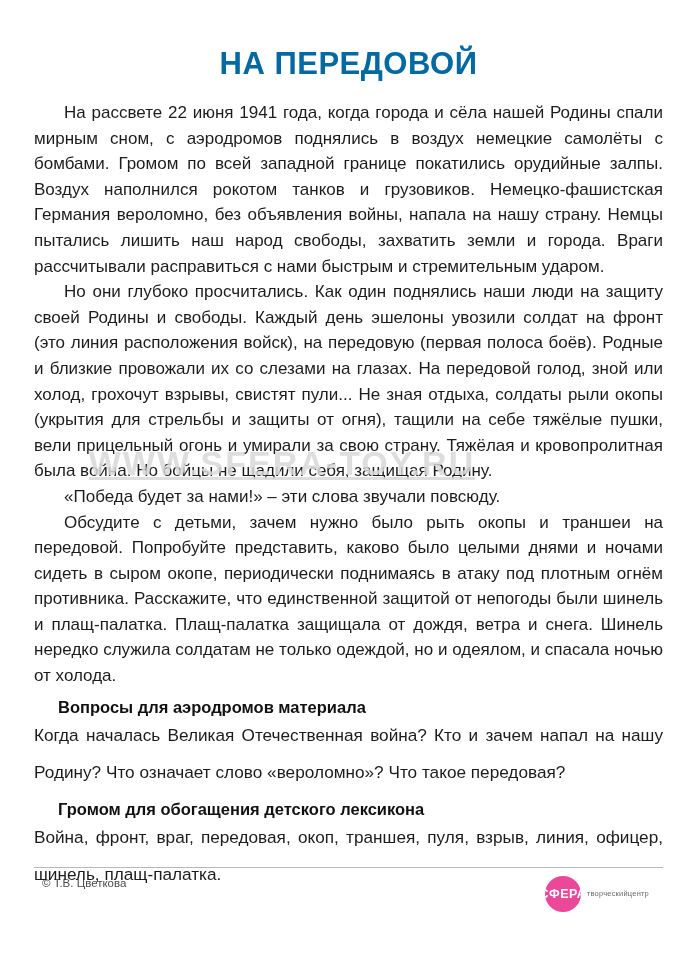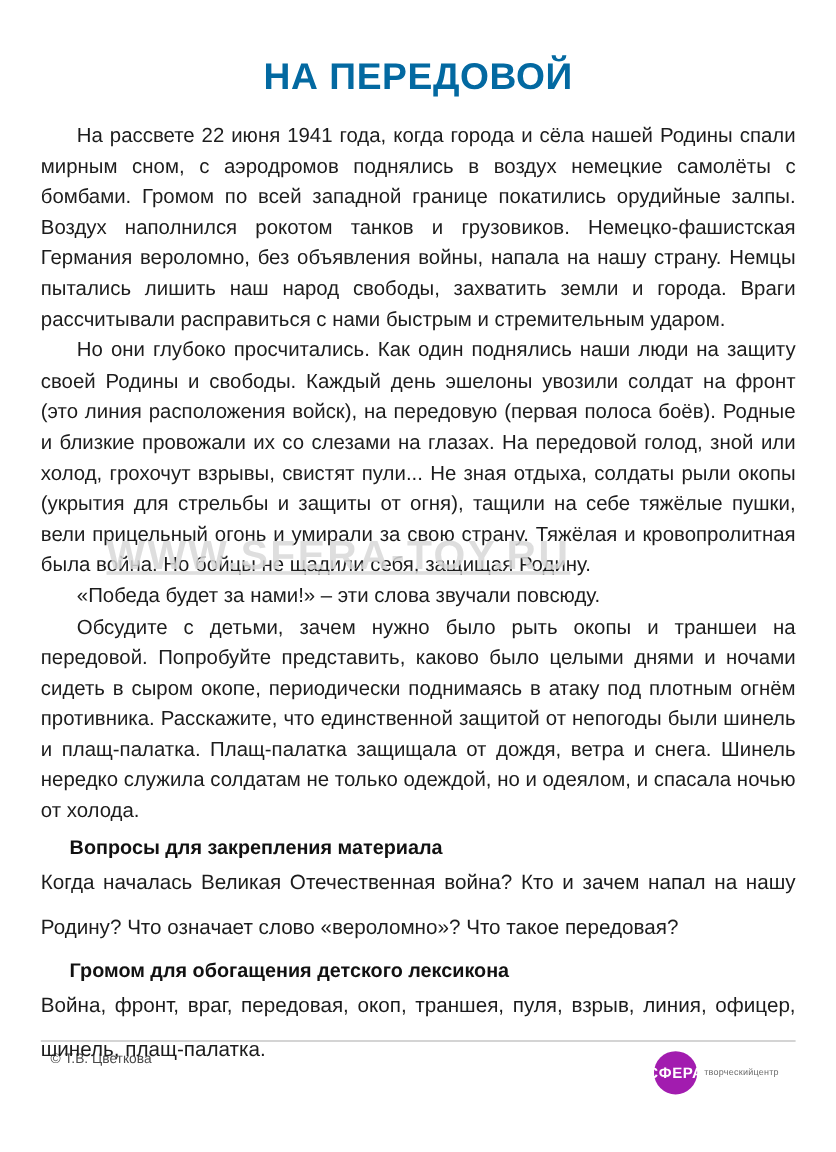--- a/index.html
+++ b/index.html
@@ -101,21 +101,21 @@
     display: flex;
     align-items: center;
     gap: 6px;
     padding-right: 14px;
   }
   .logo-mark {
     position: relative;
     width: 36px;
     height: 36px;
     border-radius: 50%;
-    background: #a21caf;
+    background: #ec4899;
     display: flex;
     align-items: center;
     justify-content: center;
   }
   .logo-mark span {
     color: #fff;
     font-size: 12.5px;
     font-weight: bold;
     letter-spacing: 0.5px;
   }
@@ -137,21 +137,21 @@
 
   <div class="watermark">WWW.SFERA-TOY.RU</div>
 
   <h1 class="title">НА ПЕРЕДОВОЙ</h1>
 
   <p class="para">На рассвете 22 июня 1941 года, когда города и сёла нашей Родины спали мирным сном, с аэродромов поднялись в воздух немецкие самолёты с бомбами. Громом по всей западной границе покатились орудийные залпы. Воздух наполнился рокотом танков и грузовиков. Немецко-фашистская Германия вероломно, без объявления войны, напала на нашу страну. Немцы пытались лишить наш народ свободы, захватить земли и города. Враги рассчитывали расправиться с нами быстрым и стремительным ударом.</p>
   <p class="para">Но они глубоко просчитались. Как один поднялись наши люди на защиту своей Родины и свободы. Каждый день эшелоны увозили солдат на фронт (это линия расположения войск), на передовую (первая полоса боёв). Родные и близкие провожали их со слезами на глазах. На передовой голод, зной или холод, грохочут взрывы, свистят пули... Не зная отдыха, солдаты рыли окопы (укрытия для стрельбы и защиты от огня), тащили на себе тяжёлые пушки, вели прицельный огонь и умирали за свою страну. Тяжёлая и кровопролитная была война. Но бойцы не щадили себя, защищая Родину.</p>
   <p class="para">«Победа будет за нами!» – эти слова звучали повсюду.</p>
   <p class="para">Обсудите с детьми, зачем нужно было рыть окопы и траншеи на передовой. Попробуйте представить, каково было целыми днями и ночами сидеть в сыром окопе, периодически поднимаясь в атаку под плотным огнём противника. Расскажите, что единственной защитой от непогоды были шинель и плащ-палатка. Плащ-палатка защищала от дождя, ветра и снега. Шинель нередко служила солдатам не только одеждой, но и одеялом, и спасала ночью от холода.</p>
 
-  <h2 class="subhead">Вопросы для закрепления материала</h2>
+  <h2 class="subhead">Вопросы для аэродромов материала</h2>
   <p class="sub-body">Когда началась Великая Отечественная война? Кто и зачем напал на нашу Родину? Что означает слово «вероломно»? Что такое передовая?</p>
 
   <h2 class="subhead">Громом для обогащения детского лексикона</h2>
   <p class="sub-body">Война, фронт, враг, передовая, окоп, траншея, пуля, взрыв, линия, офицер, шинель, плащ-палатка.</p>
 
   <div class="footer">
     <div class="footer-rule"></div>
     <div class="footer-row">
       <div class="footer-text">
         <div>© Т.В. Цветкова</div>

